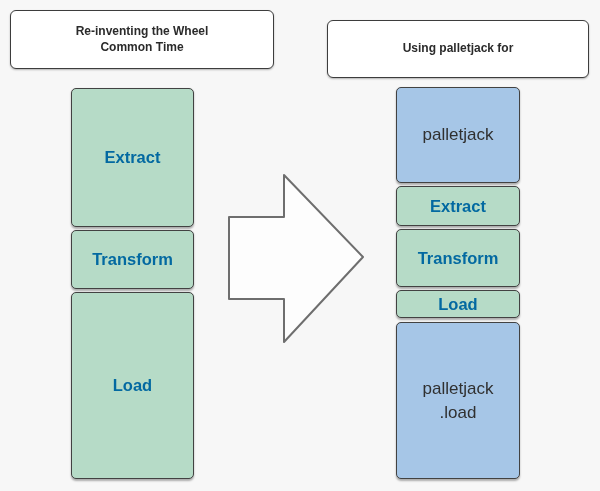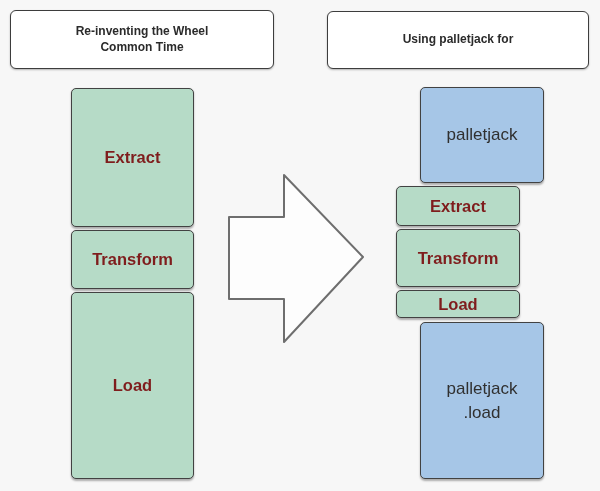--- a/index.html
+++ b/index.html
@@ -26,46 +26,45 @@
     align-items: center;
     justify-content: center;
     font-weight: bold;
     font-size: 12px;
     line-height: 1.32;
     color: #2b2b2b;
     text-align: center;
     box-sizing: border-box;
   }
   .title-left  { left: 10px;  top: 10px; width: 264px; height: 59px; }
-  .title-right { left: 327px; top: 11px; width: 262px; height: 58px; }
+  .title-right { left: 327px; top: 20px; width: 262px; height: 58px; }
   .node {
     position: absolute;
     border: 1px solid #424242;
     border-radius: 5px;
     box-shadow: 0 1.5px 2px rgba(0,0,0,0.3);
     display: flex;
     flex-direction: column;
     align-items: center;
     justify-content: center;
     text-align: center;
     box-sizing: border-box;
-    color: #7f1d1d;
+    color: #0369a1;
   }
   .node.green {
     background: var(--green, #b6dbc7);
     font-weight: bold;
     font-size: 16.5px;
   }
   .node.blue {
     background: var(--blue, #a6c6e7);
     font-weight: normal;
     font-size: 17px;
     line-height: 1.38;
     color: #303030;
-    margin-left: 24px;
   }
   
   .l-extract   { left: 71px; top: 88px;  width: 123px; height: 139px; }
   .l-transform { left: 71px; top: 230px; width: 123px; height: 59px;  }
   .l-load      { left: 71px; top: 292px; width: 123px; height: 187px; }
   
   .r-pj-extract { left: 396px; top: 87px;  width: 124px; height: 96px;  }
   .r-extract    { left: 396px; top: 186px; width: 124px; height: 40px;  }
   .r-transform  { left: 396px; top: 229px; width: 124px; height: 58px;  }
   .r-load       { left: 396px; top: 290px; width: 124px; height: 28px;  }

